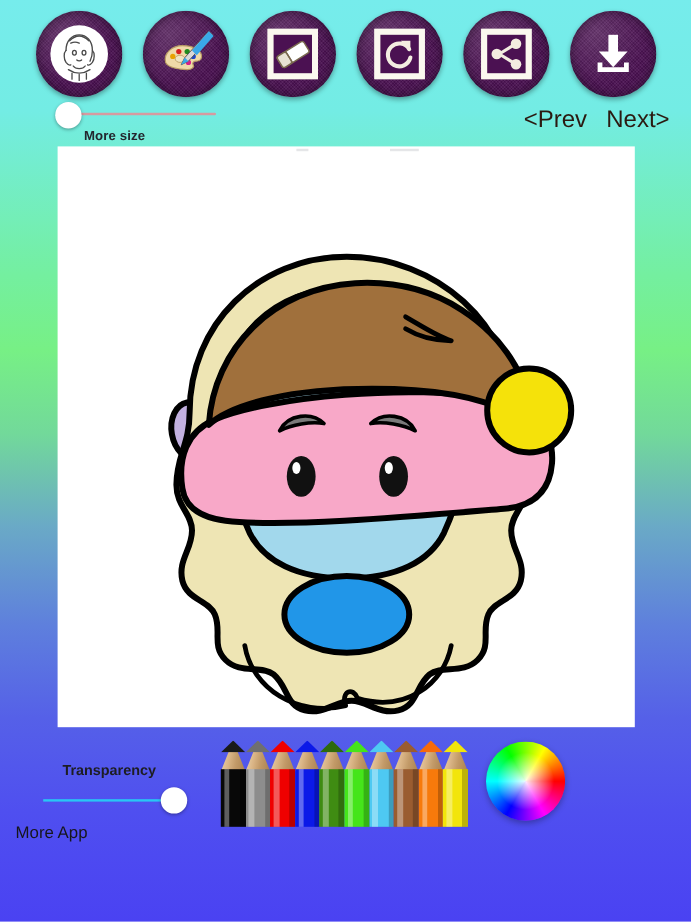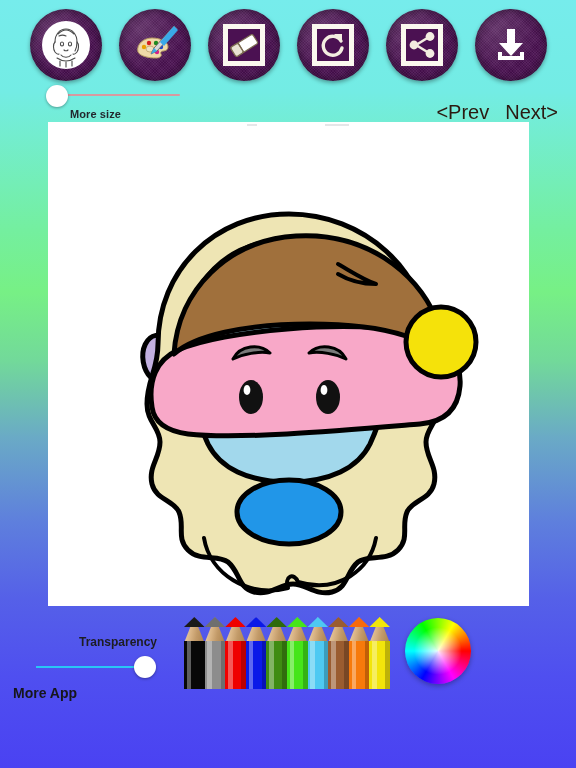--- a/index.html
+++ b/index.html
@@ -60,41 +60,41 @@
   .brush-label{
     position:absolute;left:70px;top:108px;font-size:11px;font-weight:bold;color:#23272e;
     letter-spacing:.1px;
   }
 
   
   .nav{
     position:absolute;right:18px;top:89px;display:flex;gap:16px;
     font-size:20px;color:#2b1a11;
   }
-  .nav span{cursor:pointer;margin-top:12px;}
+  .nav span{cursor:pointer;}
 
   
   .canvas{
     position:absolute;left:48px;top:122px;width:481px;height:484px;
     background:#ffffff;overflow:hidden;
   }
   .canvas svg{display:block;}
 
   
   .transparency-label{
-    position:absolute;left:79px;top:635px;font-size:12px;font-weight:bold;color:#1d1d22;
+    position:absolute;left:52px;top:635px;font-size:12px;font-weight:bold;color:#1d1d22;
   }
   .trans-wrap{position:absolute;left:30px;top:655px;width:128px;height:24px;}
   .trans-track{position:absolute;left:6px;top:11px;width:116px;height:2px;background:#29c6f5;}
   .trans-thumb{
     position:absolute;left:104px;top:1px;width:22px;height:22px;border-radius:50%;
     background:#fff;box-shadow:0 1px 3px rgba(0,0,0,.35);cursor:pointer;
   }
   .more-app{
-    position:absolute;left:13px;top:685px;font-size:14px;font-weight:bold;color:#16161c;
+    position:absolute;left:13px;top:685px;font-size:14px;font-weight:normal;color:#16161c;
     cursor:pointer;
   }
 
   
   .pencils{
     position:absolute;left:184px;top:617px;width:206px;height:72px;
     display:flex;align-items:flex-end;
   }
   .pencil{width:20.6px;height:72px;position:relative;cursor:pointer;flex:0 0 auto;}
   .pencil .tip{

